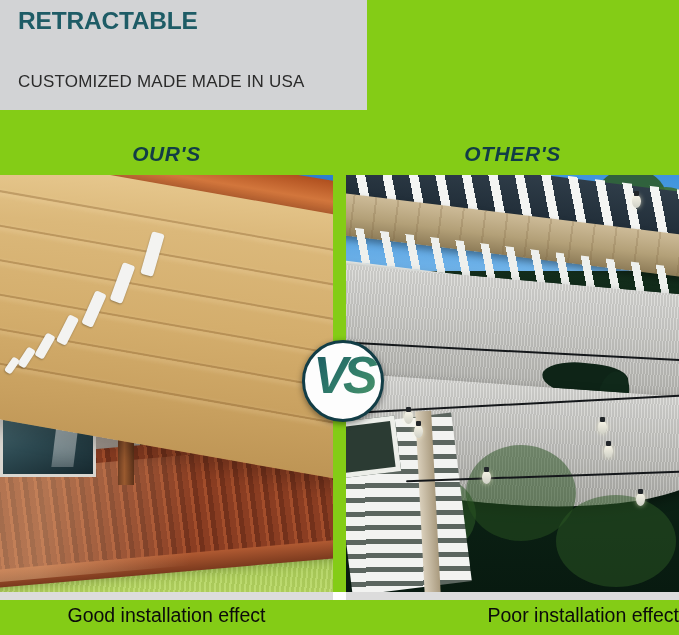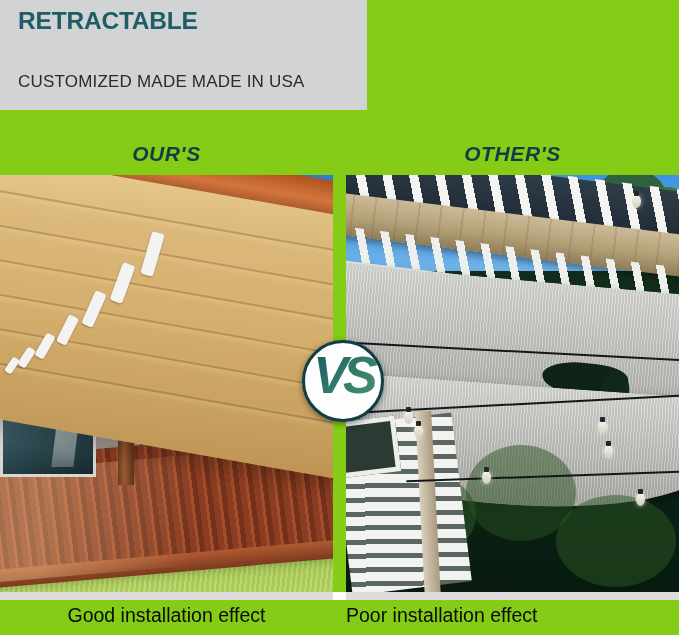--- a/index.html
+++ b/index.html
@@ -170,21 +170,21 @@
       background:linear-gradient(135deg,#16505e 0%,#2f7a6a 48%,#58a06a 100%);
       -webkit-background-clip:text;background-clip:text;color:transparent;
       text-shadow:none;padding-bottom:12px;}
 
   
   .capbar{position:absolute;left:0;top:592px;width:679px;height:8px;
       background:#dcdcdc;}
   .capbar .gapw{position:absolute;left:333px;top:0;width:13px;height:8px;background:#fff;}
   .caption{position:absolute;top:604px;color:#0b0b0b;font-size:19.5px;}
   .cap-left{left:0;width:333px;text-align:center;}
-  .cap-right{left:346px;width:333px;text-align:left;}
+  .cap-right{left:346px;width:333px;text-align:right;}
 </style>
 </head>
 <body>
 
 <div class="page">
 
   <div class="banner">
     <div class="banner-title">
       <span class="l1">RETRACTABLE</span>
     </div>

